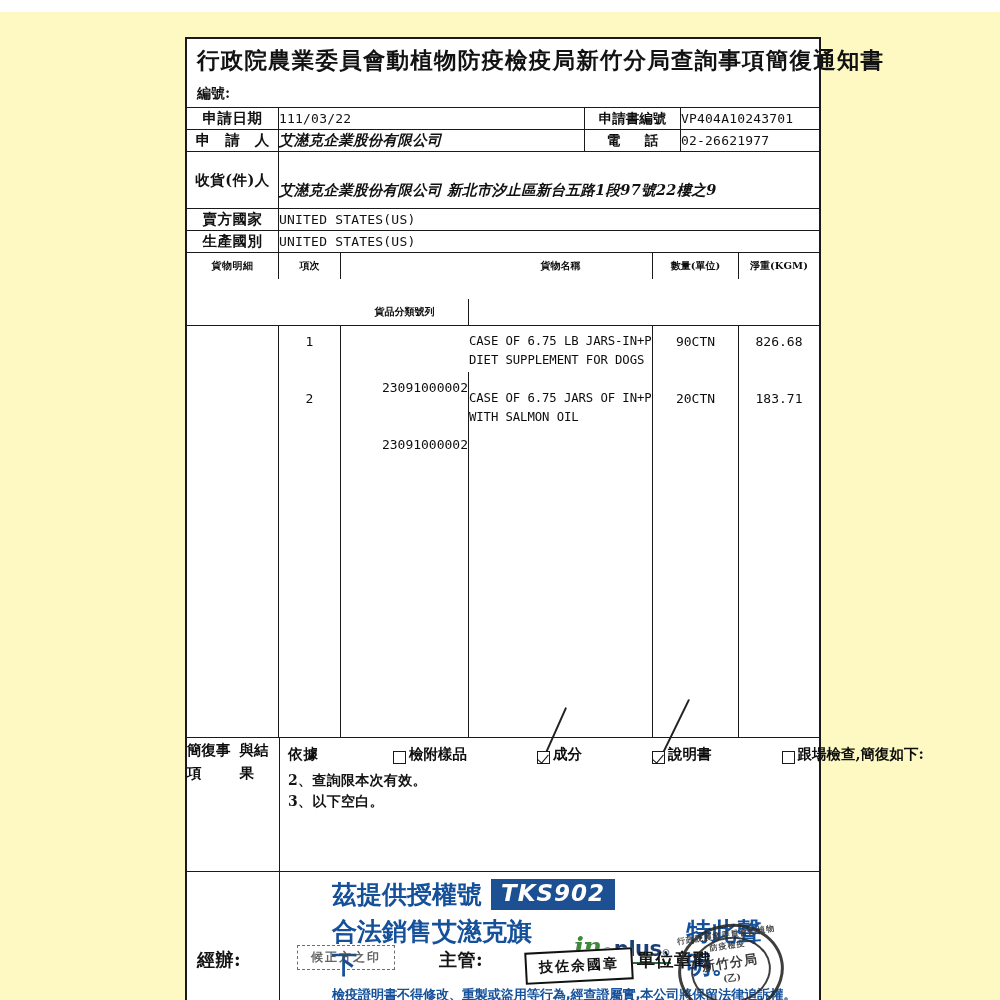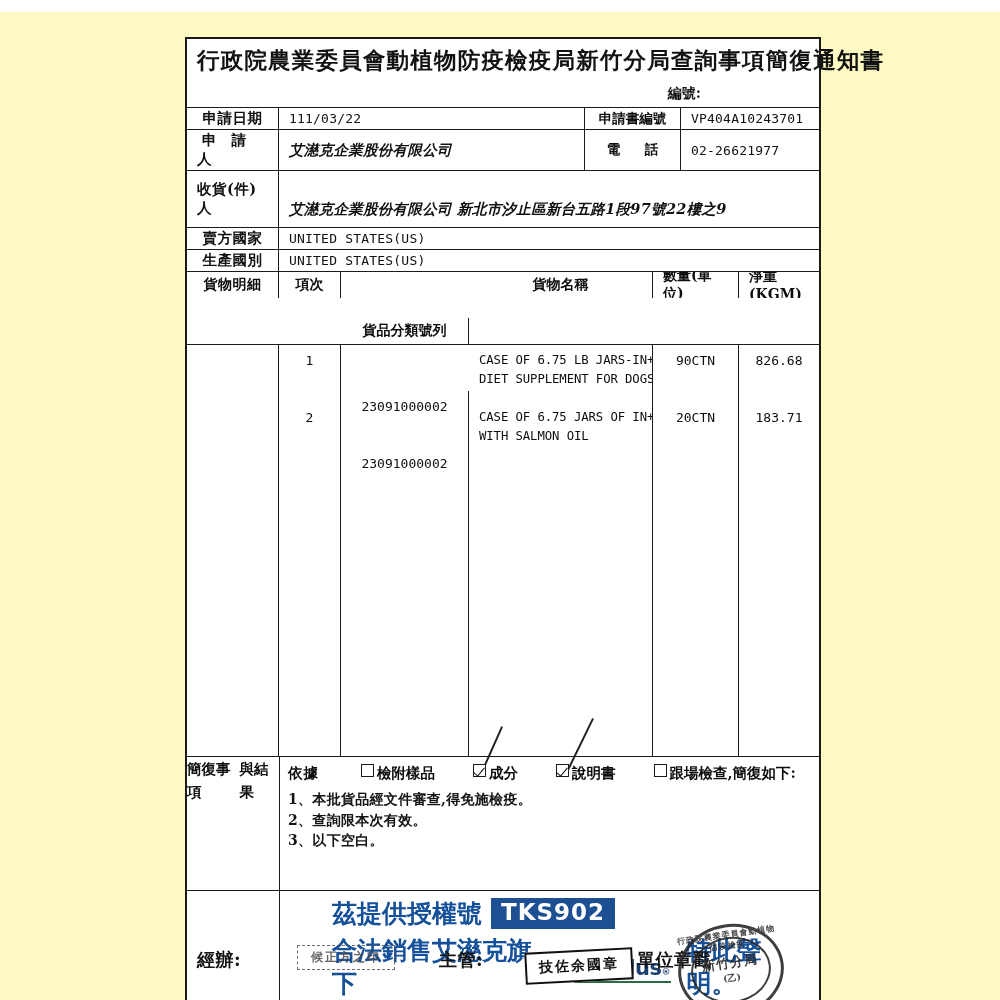--- a/index.html
+++ b/index.html
@@ -37,21 +37,21 @@
 
   .row {
     display: flex;
     border-bottom: 1.6px solid #1a1a1a;
     box-sizing: border-box;
   }
   .row.last { border-bottom: none; gap: 40px; }
 
   .cell {
     box-sizing: border-box;
-    padding: 1px 10px;
+    padding: 1px 0;
     display: flex;
     align-items: center;
     overflow: hidden;
   }
   .cell.bordered-r { border-right: 1.6px solid #1a1a1a; }
 
   .lbl {
     width: 92px;
     min-width: 92px;
     justify-content: center;
@@ -84,21 +84,21 @@
   #doc-title {
     text-align: center;
     font-size: 22.5px;
     font-weight: 700;
     letter-spacing: 1.2px;
     color: #121212;
     white-space: nowrap;
     font-family: "DejaVu Serif", "Liberation Serif", serif;
   }
   #serial-line {
-    text-align: right;
+    text-align: left;
     padding-right: 108px;
     margin-top: 9px;
     font-size: 14px;
     font-weight: 600;
     color: #141414;
   }
 
   
   .h-left-val  { flex: 1; }
   .h-right-lbl {
@@ -121,40 +121,40 @@
 
   
   .g-lbl   { width: 92px; min-width: 92px; justify-content: center; }
   .g-seq   { width: 62px; min-width: 62px; justify-content: center; }
   .g-code  { width: 128px; min-width: 128px; margin-top: 46px; }
   .g-name  { flex: 1; }
   .g-qty   { width: 86px; min-width: 86px; justify-content: center; }
   .g-wt    { width: 80px; min-width: 80px; justify-content: center; }
 
   #goods-head .cell {
-    font-size: 14px;
+    font-size: 10px;
     font-weight: 600;
     justify-content: center;
     height: 26px;
   }
   #goods-head .g-lbl { letter-spacing: 0.5px; }
 
   #goods-body-row { min-height: 412px; align-items: stretch; }
   #goods-body-row .cell { align-items: flex-start; padding-top: 6px; }
   #goods-body-row .g-lbl { align-items: flex-start; }
 
   .col-stack { display: flex; flex-direction: column; width: 100%; }
 
   .item-seq, .item-code, .item-qty, .item-wt {
     font-family: "DejaVu Sans Mono", "Liberation Mono", monospace;
     font-size: 13px;
     line-height: 19px;
   }
   .item-seq { text-align: center; }
-  .item-code { text-align: center; }
+  .item-code { text-align: right; }
   .item-qty { text-align: center; }
   .item-wt { text-align: center; }
   .item-name {
     font-family: "DejaVu Sans Mono", "Liberation Mono", monospace;
     font-size: 12.3px;
     line-height: 19px;
     letter-spacing: -0.1px;
     white-space: nowrap;
   }
   .item-gap { height: 19px; }
@@ -166,26 +166,26 @@
     border-right: 1.6px solid #1a1a1a;
     display: flex; flex-direction: row;
     align-items: flex-start; justify-content: center;
     font-size: 14.5px; font-weight: 600; line-height: 23px;
   }
   #remarks-body { flex: 1; padding: 7px 6px 4px 8px; }
 
   #checkline {
     display: flex; align-items: center;
     font-size: 14.5px; font-weight: 600;
-    gap: 16px;
+    gap: 0px;
     white-space: nowrap;
     position: relative;
   }
   #checkline .basis { margin-right: 26px; letter-spacing: 1px; }
-  .chk-group { display: inline-flex; align-items: flex-start; margin-right: 22px; position: relative; }
+  .chk-group { display: inline-flex; align-items: flex-end; margin-right: 22px; position: relative; margin-left: 48px; }
   .chk-box {
     display: inline-block;
     width: 13px; height: 13px;
     border: 1.5px solid #1a1a1a;
     margin-right: 3px;
     position: relative;
     box-sizing: border-box;
     background: #fff;
   }
   .chk-box.checked::after {
@@ -229,20 +229,21 @@
   #auth-badge {
     background: #1d4f93;
     color: #ffffff;
     font-family: "DejaVu Sans", "Liberation Sans", sans-serif;
     font-weight: 700;
     font-size: 23px;
     padding: 0px 10px 2px 10px;
     margin-left: 9px;
     letter-spacing: 1px;
     line-height: 29px;
+    font-style: italic;
   }
   #auth-l2 {
     display: flex; align-items: center;
     font-family: "DejaVu Sans", "Liberation Sans", sans-serif;
     font-weight: 700;
     font-size: 25px;
     color: #15509a;
     margin-top: 4px;
   }
   #logo {
@@ -496,21 +497,20 @@
             <span>說明書</span>
           </span>
 
           <span class="chk-group">
             <span class="chk-box"></span>
             <span>跟場檢查,簡復如下:</span>
           </span>
         </div>
 
         <div style="margin-top:6px;">
-          <div class="note-line">1、本批貨品經文件審查,得免施檢疫。</div>
           <div class="note-line">2、查詢限本次有效。</div>
           <div class="note-line">3、以下空白。</div>
         </div>
 
       </div>
     </div>
 
     <div class="row last" id="auth-row">
       <div id="auth-lbl"></div>
       <div id="auth-body">

